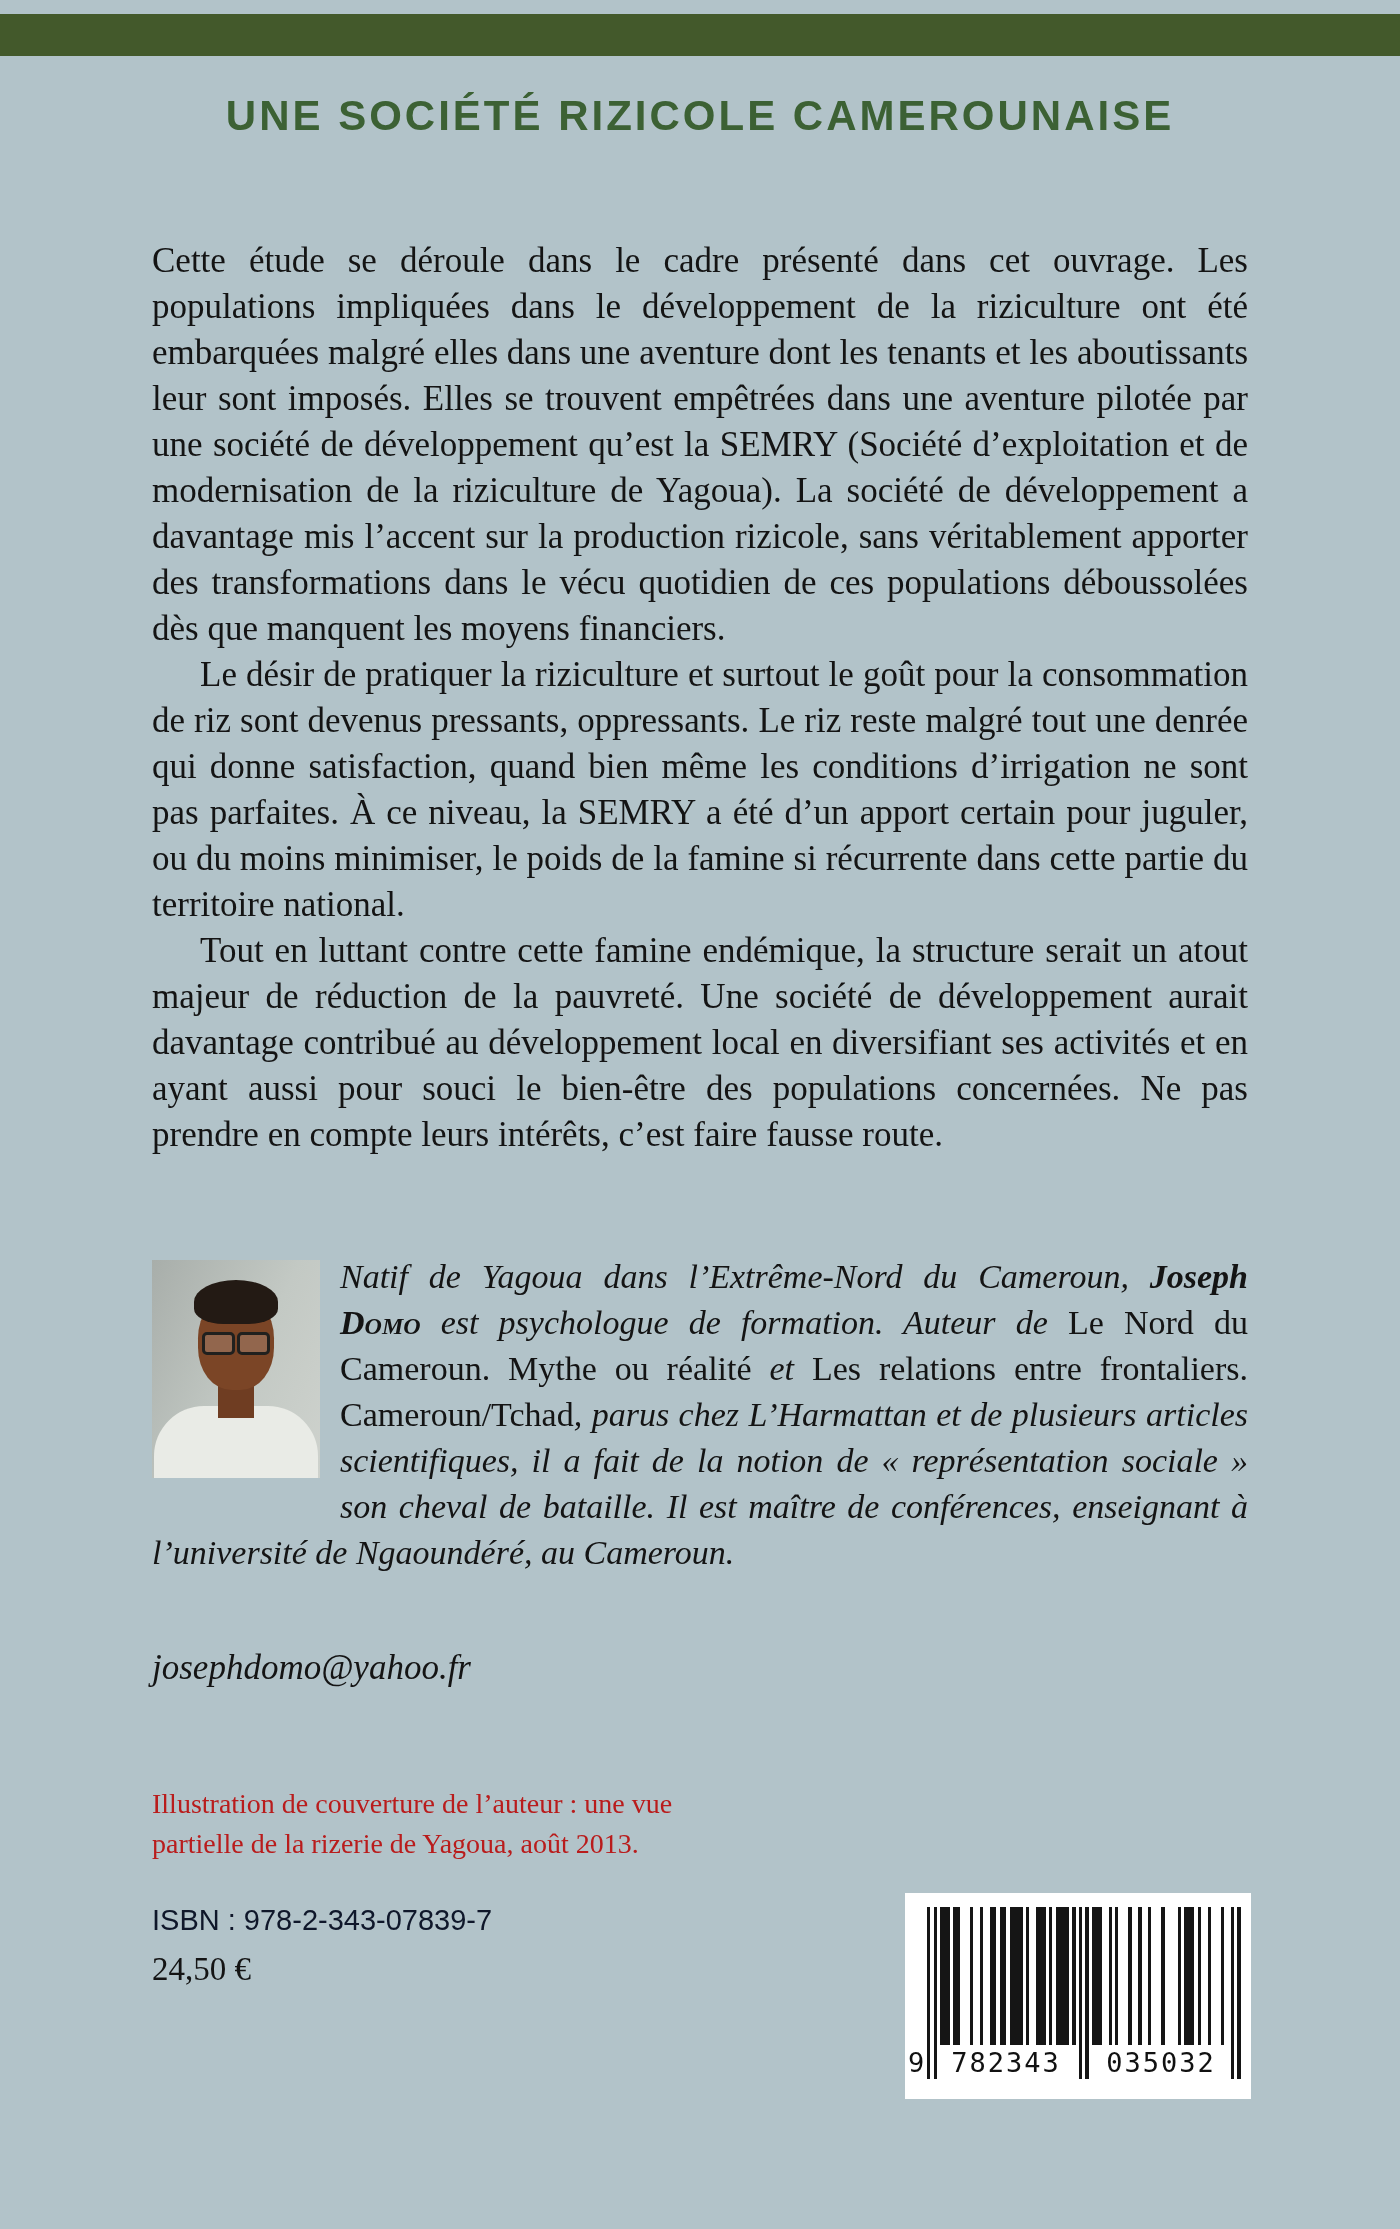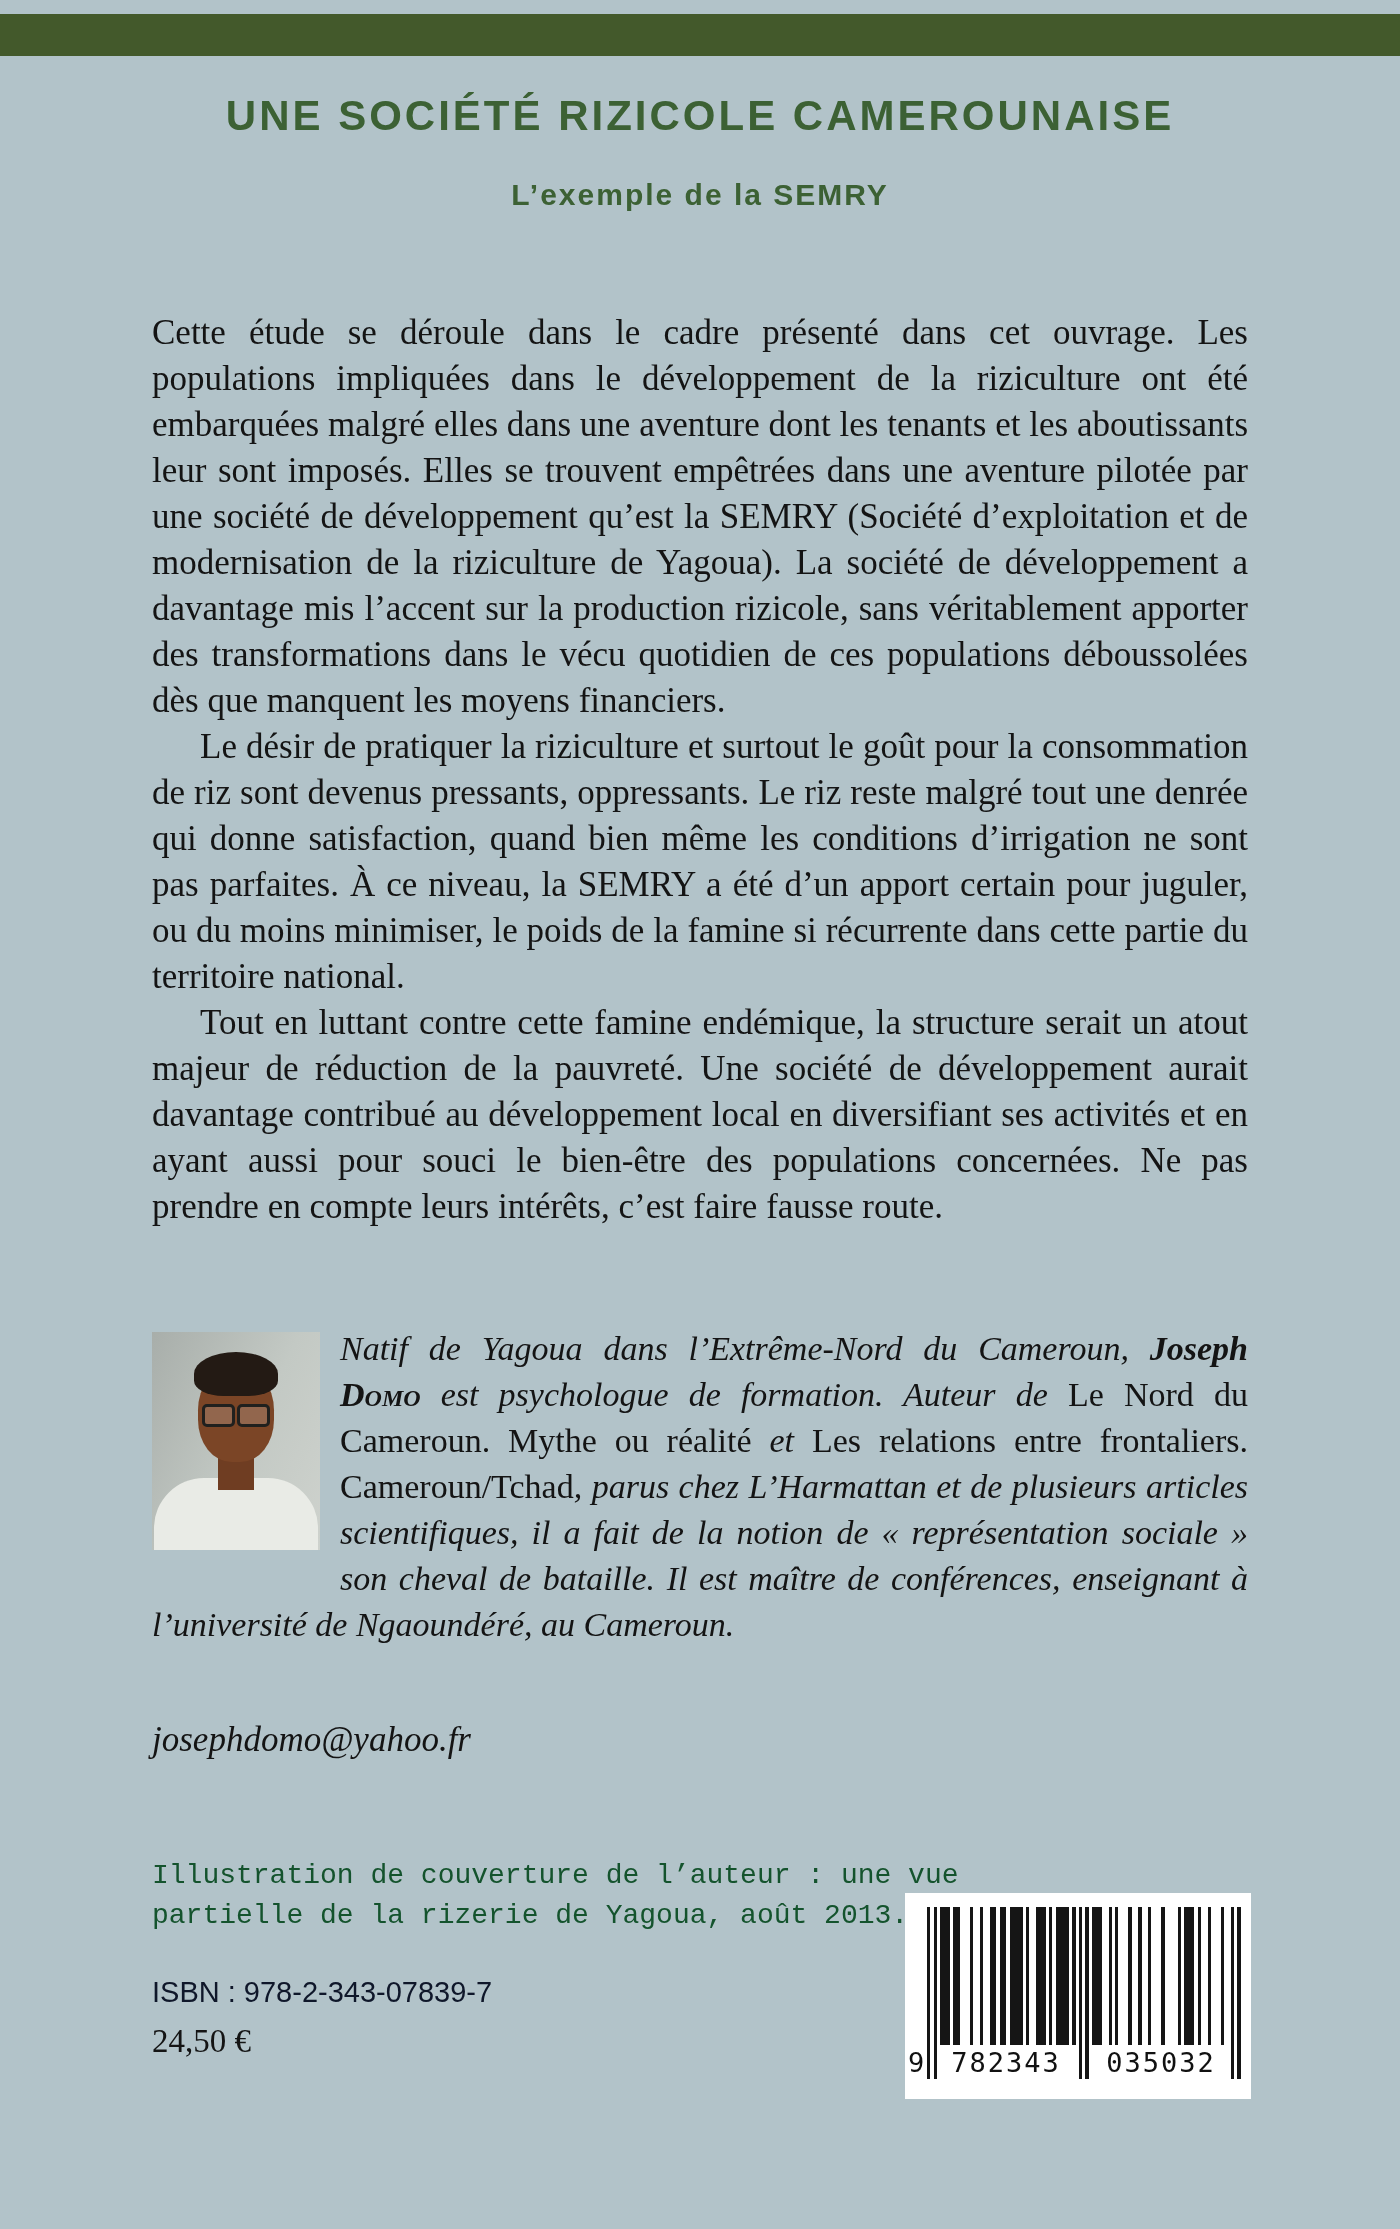--- a/index.html
+++ b/index.html
@@ -91,23 +91,23 @@
   .seg-italic { font-style:italic; }
   .seg-bold-italic { font-style:italic; font-weight:bold; }
   .seg-bold-italic-smallcaps { font-style:italic; font-weight:bold; font-variant:small-caps; }
   .seg-roman { font-style:normal; }
   .email {
     margin:72px 152px 0 152px;
     font-size:35px; font-style:italic;
   }
   .credit {
     margin:96px 0 0 152px;
-    font-family:Liberation Mono, monospace;
+    font-family:Liberation Serif, serif;
     font-size:28px; line-height:40px;
-    color:#14532d;
+    color:#b91c1c;
   }
   .isbn {
     margin:40px 0 0 152px;
     font-family:"Liberation Sans", sans-serif;
     font-size:29px;
     color:#0f172a;
   }
   .price {
     margin:14px 0 0 152px;
     font-family:"Liberation Serif", serif;
@@ -135,21 +135,20 @@
   .bc-right { left:167px; width:134px; text-align:center; letter-spacing:2px; }
 </style>
 </head>
 <body>
 
 <div class="page">
 
   <div class="top-bar"></div>
 
   <h1 class="title">UNE SOCIÉTÉ RIZICOLE CAMEROUNAISE</h1>
-  <h2 class="subtitle">L’exemple de la SEMRY</h2>
 
   <section class="synopsis">
     <p>Cette étude se déroule dans le cadre présenté dans cet ouvrage. Les populations impliquées dans le développement de la riziculture ont été embarquées malgré elles dans une aventure dont les tenants et les aboutissants leur sont imposés. Elles se trouvent empêtrées dans une aventure pilotée par une société de développement qu’est la SEMRY (Société d’exploitation et de modernisation de la riziculture de Yagoua). La société de développement a davantage mis l’accent sur la production rizicole, sans véritablement apporter des transformations dans le vécu quotidien de ces populations déboussolées dès que manquent les moyens financiers.</p>
     <p class="indent">Le désir de pratiquer la riziculture et surtout le goût pour la consommation de riz sont devenus pressants, oppressants. Le riz reste malgré tout une denrée qui donne satisfaction, quand bien même les conditions d’irrigation ne sont pas parfaites. À ce niveau, la SEMRY a été d’un apport certain pour juguler, ou du moins minimiser, le poids de la famine si récurrente dans cette partie du territoire national.</p>
     <p class="indent">Tout en luttant contre cette famine endémique, la structure serait un atout majeur de réduction de la pauvreté. Une société de développement aurait davantage contribué au développement local en diversifiant ses activités et en ayant aussi pour souci le bien-être des populations concernées. Ne pas prendre en compte leurs intérêts, c’est faire fausse route.</p>
   </section>
 
   <section class="bio">
     <div class="photo">
       <div class="ph-bg"></div>

